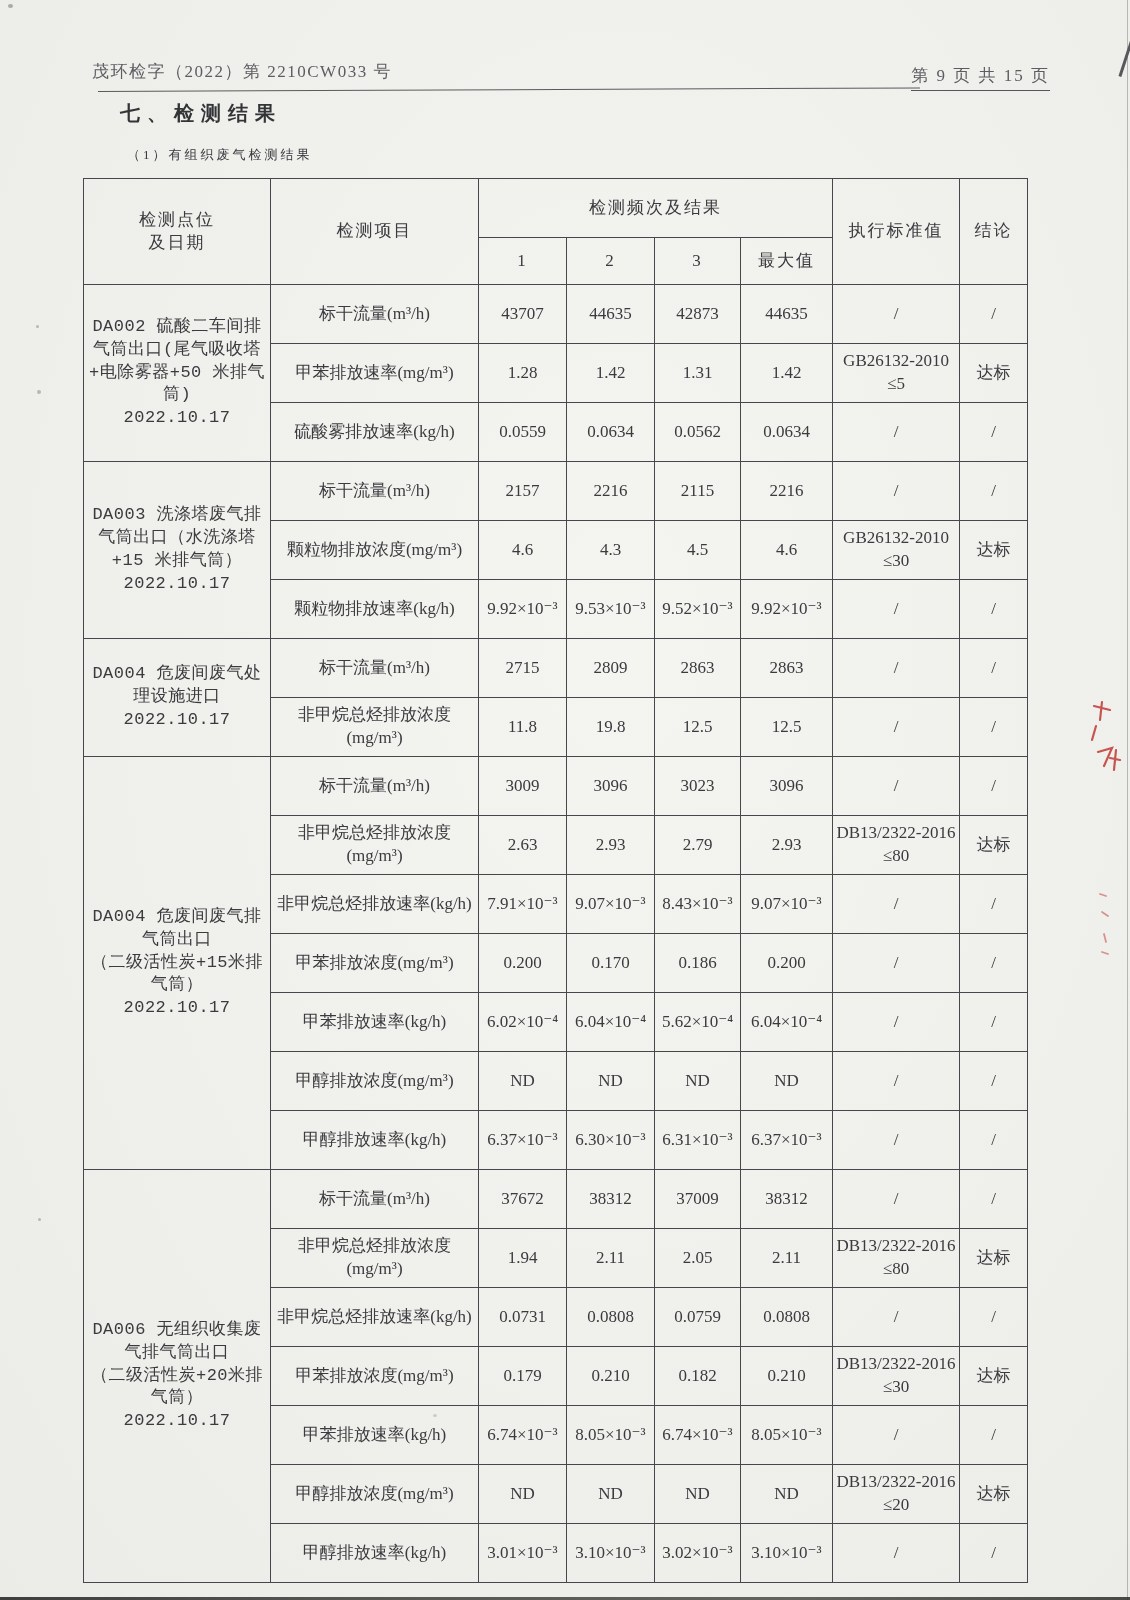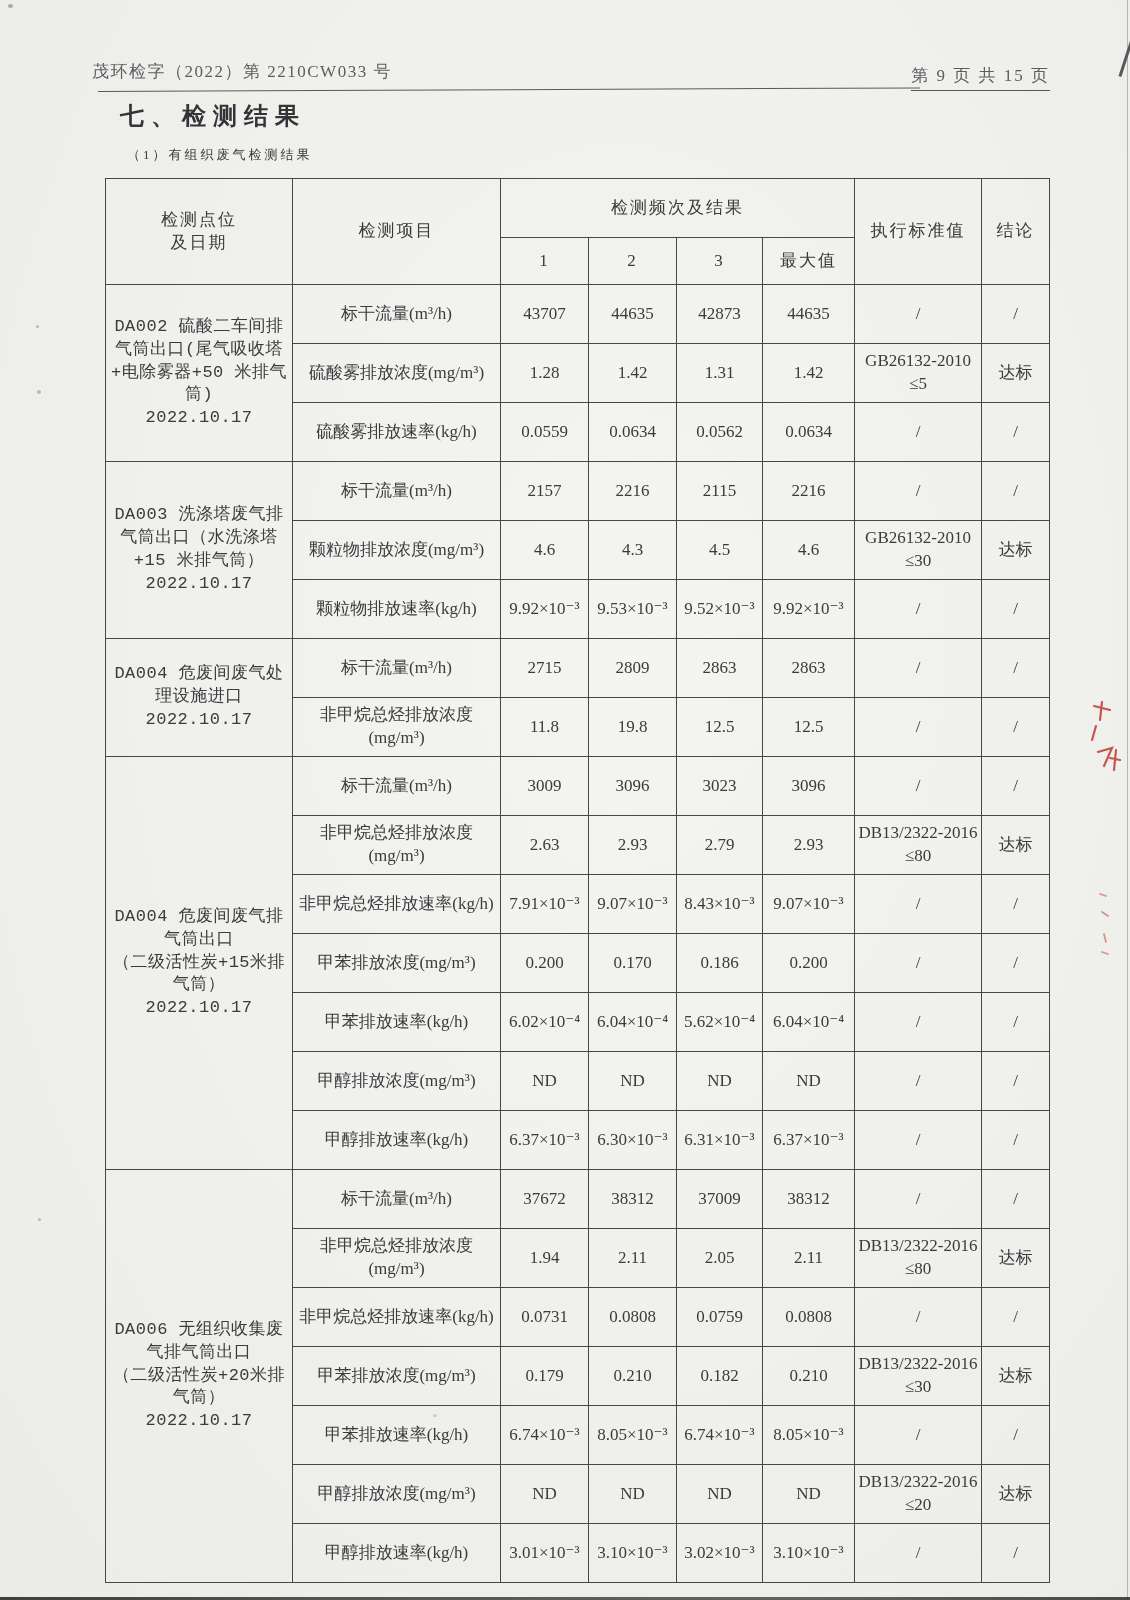--- a/index.html
+++ b/index.html
@@ -22,28 +22,28 @@
     font-size:17px; letter-spacing:2px; color:#5c5d62;
     border-bottom:1.6px solid #55565a; padding-bottom:3px;
   }
   .header-rule {
     position:absolute; left:98px; top:91px; width:822px; height:0;
     border-top:1.6px solid #595a5e;
     transform:rotate(-0.25deg); transform-origin:left center;
   }
   .section-title {
     position:absolute; left:120px; top:100px;
-    font-size:24px; font-weight:bold; letter-spacing:7px; color:#333438;
+    font-size:20px; font-weight:bold; letter-spacing:7px; color:#333438;
   }
   .subsection-title {
     position:absolute; left:127px; top:146px;
     font-size:13px; letter-spacing:3px; color:#38393d;
   }
   table.results {
-    position:absolute; left:105px; top:178px; width:944px;
+    position:absolute; left:83px; top:178px; width:944px;
     border-collapse:collapse; table-layout:fixed;
   }
   table.results th, table.results td {
     border:1.5px solid #46474b;
     text-align:center; vertical-align:middle;
     padding:3px 2px;
     font-size:17px; font-weight:normal;
     line-height:1.35;
     white-space:pre-line;
     color:#3a3b3f;
@@ -117,21 +117,21 @@
 2022.10.17</td>
           <td class="item-cell">标干流量(m³/h)</td>
           <td>43707</td>
           <td>44635</td>
           <td>42873</td>
           <td>44635</td>
           <td>/</td>
           <td>/</td>
         </tr>
         <tr>
-          <td class="item-cell">硫酸雾排放浓度(mg/m³)</td>
+          <td class="item-cell">甲苯排放速率(mg/m³)</td>
           <td>1.28</td>
           <td>1.42</td>
           <td>1.31</td>
           <td>1.42</td>
           <td>GB26132-2010
 ≤5</td>
           <td>达标</td>
         </tr>
         <tr>
           <td class="item-cell">硫酸雾排放速率(kg/h)</td>

